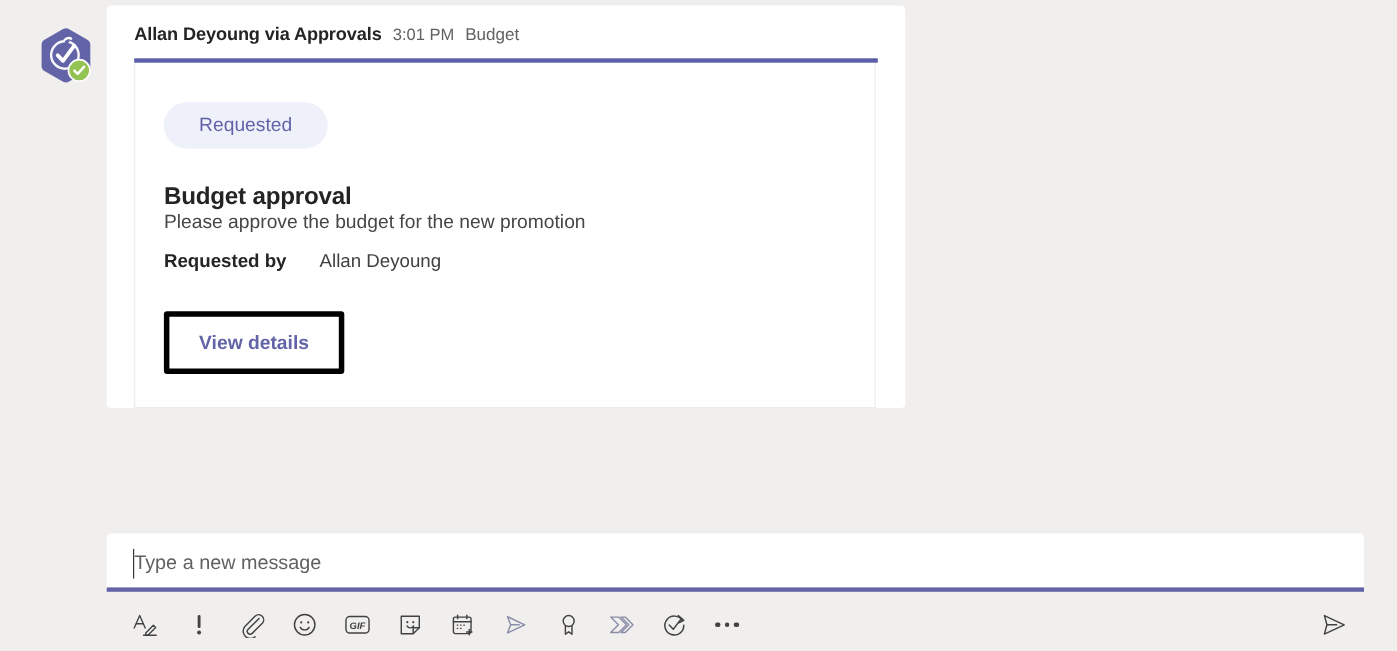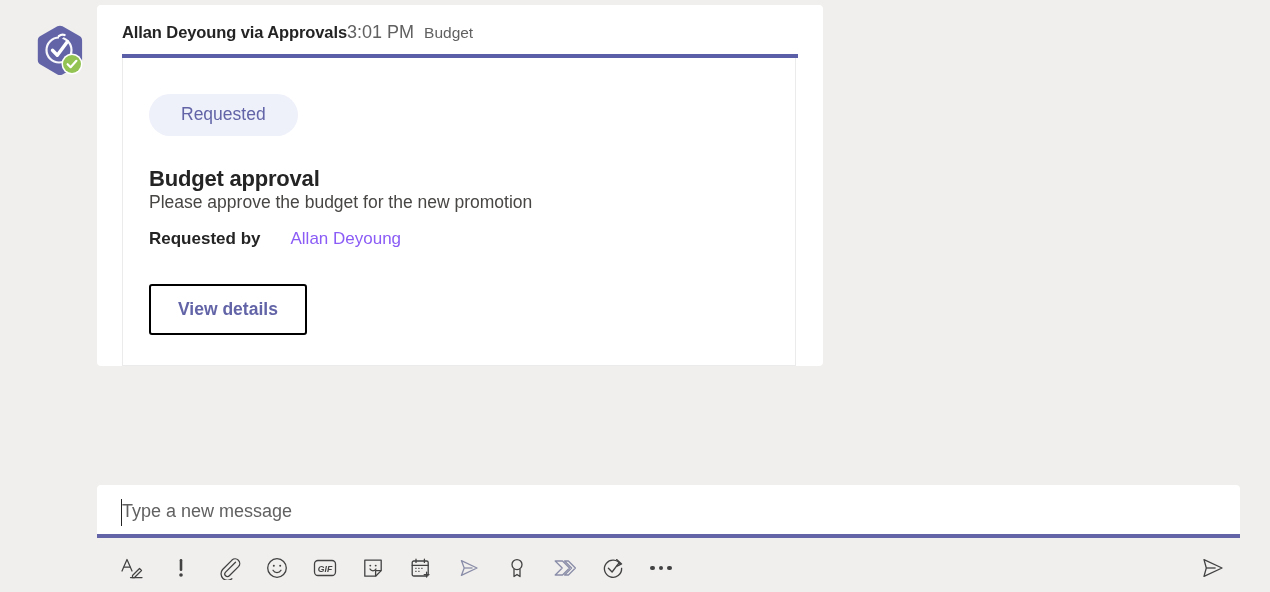--- a/index.html
+++ b/index.html
@@ -47,23 +47,23 @@
     line-height: 1;
     white-space: nowrap;
   }
   .msg-author {
     font-size: 16.5px;
     font-weight: bold;
     color: #252424;
     letter-spacing: -0.1px;
   }
   .msg-time {
-    font-size: 18px;
+    font-size: 15px;
     color: #616161;
-    margin-left: 0;
+    margin-left: 10px;
   }
   .msg-status {
     font-size: 15.5px;
     color: #616161;
     margin-left: 10px;
   }
 
   
   .card {
     margin: 13px 0 0 25px;
@@ -116,28 +116,28 @@
     vertical-align: top;
     line-height: 1.6;
   }
   .fact-label {
     font-weight: bold;
     color: #252424;
     padding-right: 30px !important;
     white-space: nowrap;
   }
   .fact-value {
-    color: #8b5cf6;
+    color: #404040;
     white-space: nowrap;
   }
 
   .card-action {
     display: inline-block;
     margin-top: 30px;
-    border: 2px solid #000000;
+    border: 5px solid #000000;
     border-radius: 3px;
     background: #ffffff;
     color: #6264a7;
     font-size: 17.5px;
     font-weight: bold;
     padding: 15px 27px;
     line-height: 1;
     cursor: pointer;
   }
 

